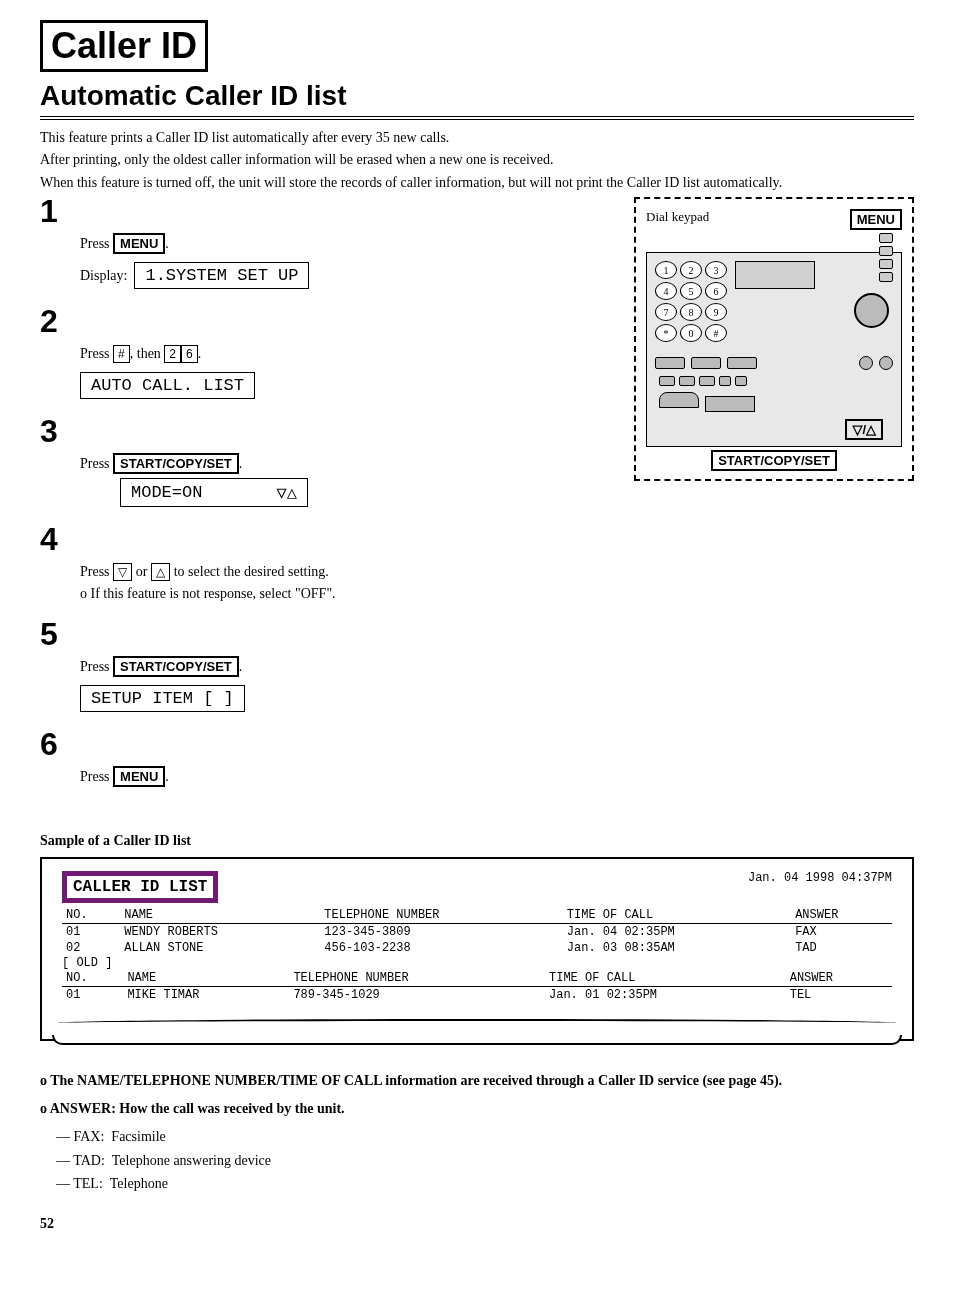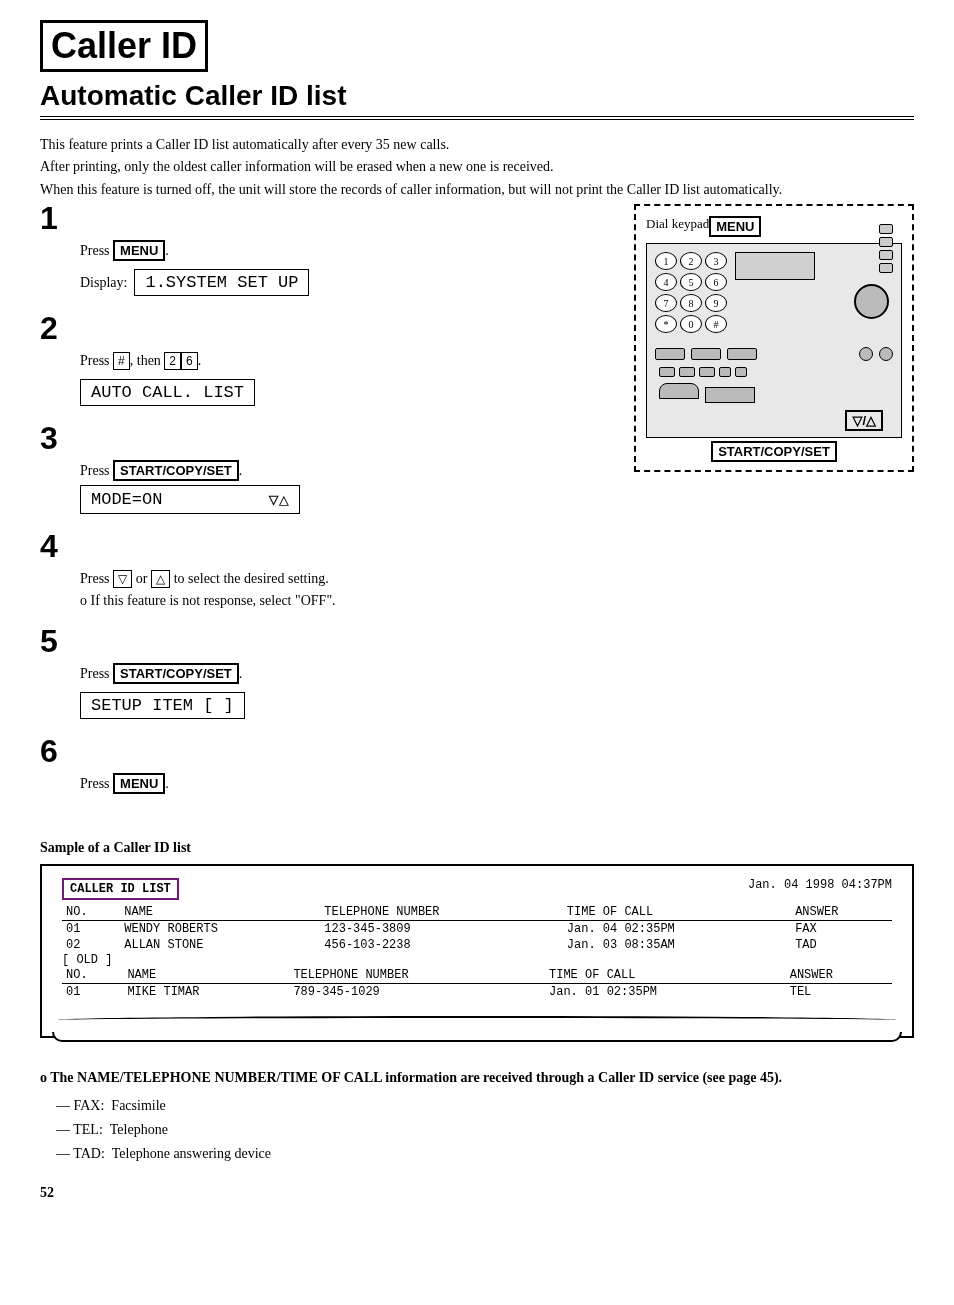--- a/index.html
+++ b/index.html
@@ -22,21 +22,21 @@
       display: inline-block;
       padding: 2px 8px;
       margin-bottom: 8px;
     }
     .section-title {
       font-size: 28px;
       font-weight: bold;
       font-family: Arial, sans-serif;
       border-bottom: 4px double #000;
       display: block;
-      margin-bottom: 14px;
+      margin-bottom: 7px;
       padding-bottom: 4px;
     }
 
     
     .intro-text {
       margin-bottom: 3px;
       line-height: 1.6;
     }
 
     
@@ -75,24 +75,25 @@
     .display-box {
       border: 1px solid #000;
       padding: 3px 10px;
       font-family: 'Courier New', monospace;
       font-size: 17px;
       display: inline-block;
       margin-top: 4px;
       background: #fff;
     }
     .display-box-wide {
-      width: 220px;
+      width: 188px;
       display: flex;
       align-items: center;
       justify-content: space-between;
+      margin-left: 40px;
     }
 
     .key-box {
       border: 2px solid #000;
       padding: 1px 5px;
       display: inline;
       font-weight: bold;
       font-family: Arial, sans-serif;
       font-size: 13px;
     }
@@ -106,23 +107,23 @@
 
     
     .device-diagram {
       border: 2px dashed #000;
       padding: 10px;
       position: relative;
       background: #fff;
     }
     .device-diagram-label {
       font-size: 13px;
-      margin-bottom: 6px;
-      display: flex;
-      justify-content: flex-start;
+      margin-bottom: 22px;
+      display: flex;
+      justify-content: space-between;
       align-items: flex-start;
     }
     .device-body {
       background: #e8e8e8;
       border: 1px solid #000;
       padding: 8px;
       position: relative;
       min-height: 180px;
     }
     .keypad-grid {
@@ -179,24 +180,24 @@
       border-radius: 0 0 10px 10px;
       background: #fff;
     }
     .caller-id-header {
       display: flex;
       justify-content: space-between;
       align-items: flex-start;
       margin-bottom: 4px;
     }
     .caller-id-title-box {
-      border: 2px solid #701a75;
+      border: 5px solid #701a75;
       padding: 2px 6px;
       font-weight: bold;
-      font-size: 12px;
+      font-size: 16px;
     }
     .caller-table {
       width: 100%;
       border-collapse: collapse;
       font-size: 12px;
     }
     .caller-table th {
       border-bottom: 1px solid #000;
       text-align: left;
       padding: 1px 4px;
@@ -443,28 +444,29 @@
       </tbody>
     </table>
 
     <div style="margin-top:16px; height:8px; border-top:2px solid #000; border-radius:50% 50% 0 0; margin-left:-4px; margin-right:-4px;"></div>
   </div>
 </div>
 
 
 <div class="footer-notes">
   <div class="bullet">o The NAME/TELEPHONE NUMBER/TIME OF CALL information are received through a Caller ID service (see page 45).</div>
+  <div class="bullet">o ANSWER:  How the call was received by the unit.</div>
   <div style="padding-left:16px;">
     <span>— FAX:</span>&nbsp;&nbsp;<span>Facsimile</span>
   </div>
   <div style="padding-left:16px;">
+    <span>— TAD:</span>&nbsp;&nbsp;<span>Telephone answering device</span>
+  </div>
+  <div style="padding-left:16px;">
     <span>— TEL:</span>&nbsp;&nbsp;<span>Telephone</span>
   </div>
-  <div style="padding-left:16px;">
-    <span>— TAD:</span>&nbsp;&nbsp;<span>Telephone answering device</span>
-  </div>
 </div>
 
 
 <div class="page-number">52</div>
 
 
 
 
 </body></html>

